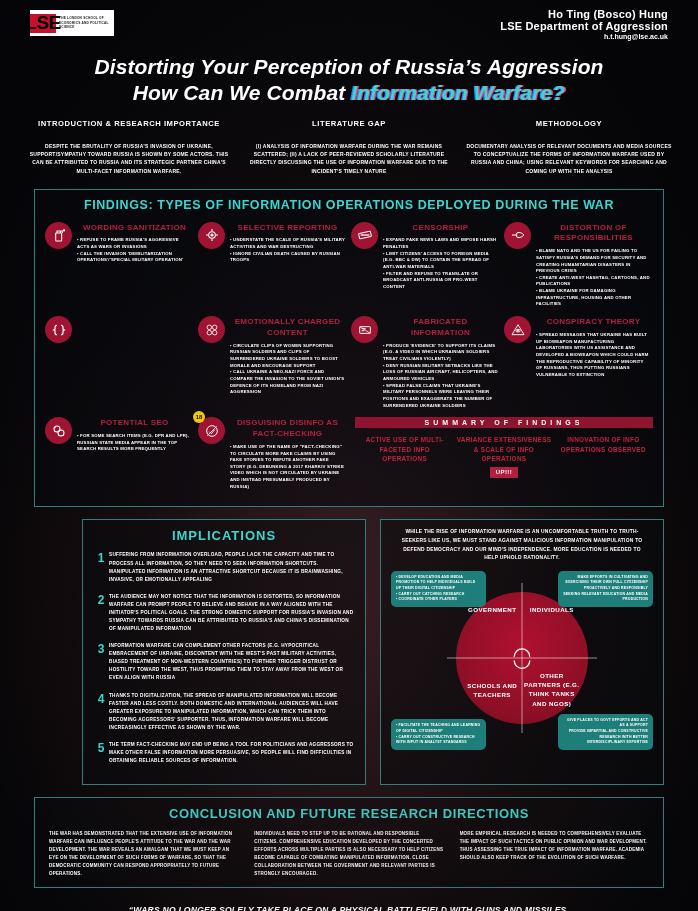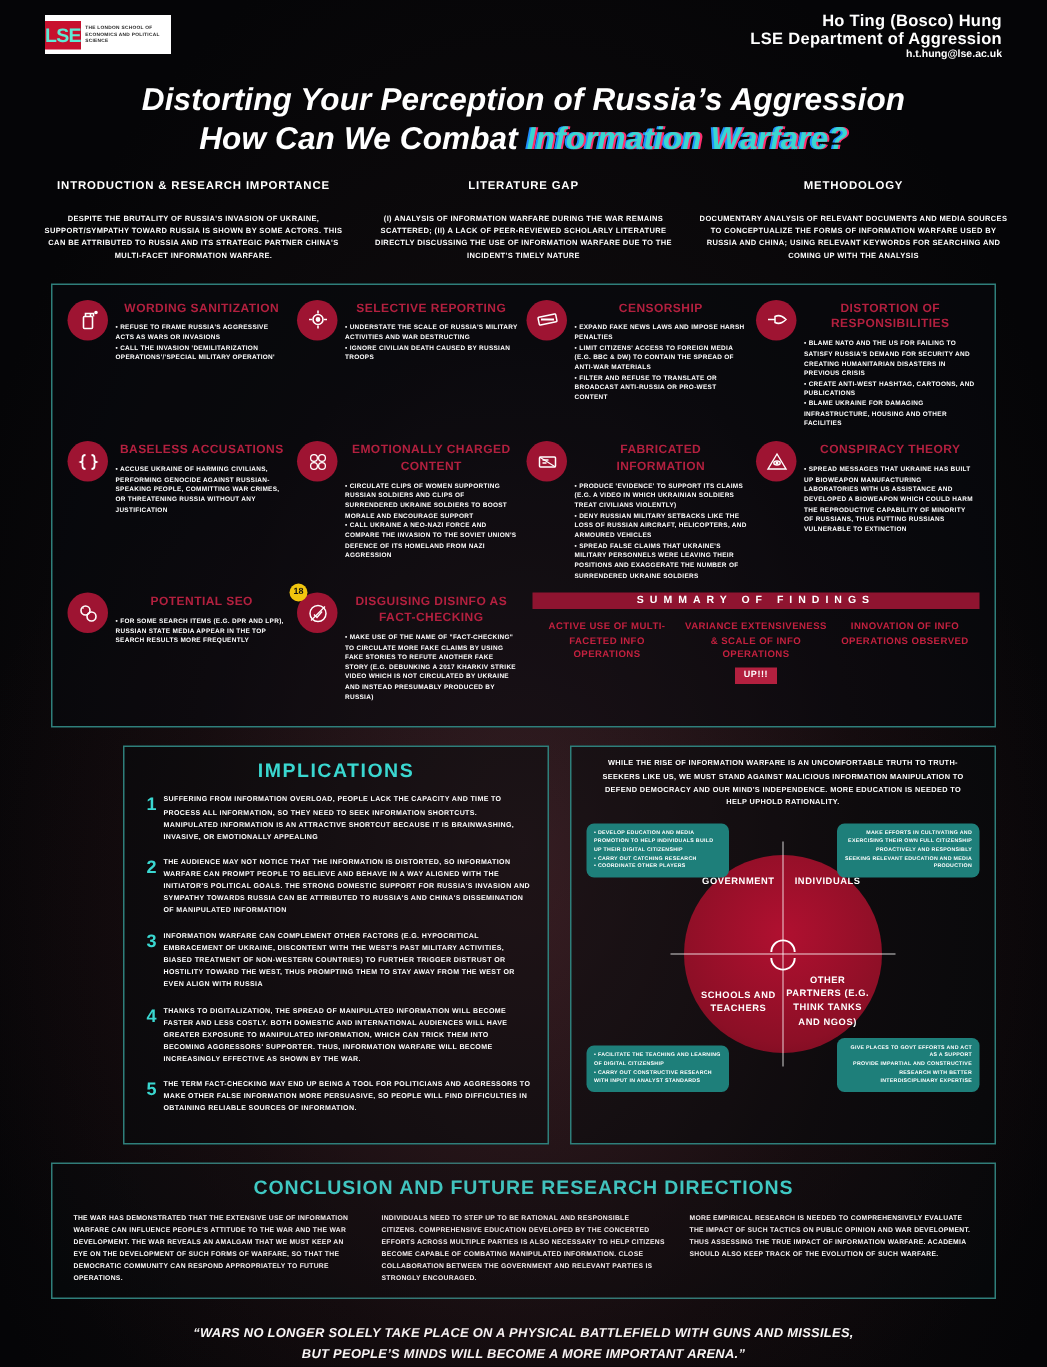--- a/index.html
+++ b/index.html
@@ -11,22 +11,22 @@
     overflow: hidden;
     position: relative;
   }
   .poster { position: relative; width: 698px; height: 911px; background:
     radial-gradient(ellipse at 50% 62%, #241a1e 0%, #0d0a0c 45%, #050507 80%); }
 
   
   .header { position: relative; height: 48px; padding: 8px 14px 0 14px; }
   .lse-logo { position: absolute; left: 30px; top: 10px; width: 84px; height: 26px;
     background: #ffffff; display: flex; align-items: center; }
-  .lse-mark { width: 26px; height: 19px; background: #c8102e; color: #5eead4;
-    font-weight: bold; font-size: 13px; display: flex; align-items: center;
+  .lse-mark { width: 26px; height: 19px; background: #c8102e; color: #000000;
+    font-weight: bold; font-size: 19px; display: flex; align-items: center;
     justify-content: center; letter-spacing: -0.5px; font-family: "Liberation Sans", sans-serif; }
   .lse-words { font-size: 3.2px; color: #222; line-height: 1.5; padding-left: 3px;
     letter-spacing: .2px; text-transform: uppercase; font-weight: bold; }
   .author-block { position: absolute; right: 30px; top: 8px; text-align: right; }
   .author-name { font-size: 11px; font-weight: bold; letter-spacing: .2px; }
   .author-dept { font-size: 11px; font-weight: bold; letter-spacing: .2px; }
   .author-mail { font-size: 7px; font-weight: bold; margin-top: 1px; }
 
   
   .title-wrap { text-align: center; margin-top: 6px; }
@@ -160,20 +160,21 @@
       <div class="intro-head">LITERATURE GAP</div>
       <div class="intro-body">(I) ANALYSIS OF INFORMATION WARFARE DURING THE WAR REMAINS SCATTERED; (II) A LACK OF PEER-REVIEWED SCHOLARLY LITERATURE DIRECTLY DISCUSSING THE USE OF INFORMATION WARFARE DUE TO THE INCIDENT'S TIMELY NATURE</div>
     </div>
     <div class="intro-col">
       <div class="intro-head">METHODOLOGY</div>
       <div class="intro-body">DOCUMENTARY ANALYSIS OF RELEVANT DOCUMENTS AND MEDIA SOURCES TO CONCEPTUALIZE THE FORMS OF INFORMATION WARFARE USED BY RUSSIA AND CHINA; USING RELEVANT KEYWORDS FOR SEARCHING AND COMING UP WITH THE ANALYSIS</div>
     </div>
   </div>
 
   <div class="findings">
+    <div class="findings-title">FINDINGS: TYPES OF INFORMATION OPERATIONS DEPLOYED DURING THE WAR</div>
     <div class="cards">
 
       <div class="card">
         <div class="card-icon">
           <svg viewBox="0 0 24 24" fill="none" stroke="#fff" stroke-width="1.6">
               <rect x="7" y="9" width="9" height="12" rx="1"></rect>
               <path d="M9 9V6h5v3M14 6h3v3"></path>
               <circle cx="19.5" cy="5" r="1" fill="#fff"></circle>
             </svg>
         </div>
@@ -234,26 +235,20 @@
             <li>BLAME UKRAINE FOR DAMAGING INFRASTRUCTURE, HOUSING AND OTHER FACILITIES</li>
           </ul>
         </div>
       </div>
 
       <div class="card">
         <div class="card-icon">
           <svg viewBox="0 0 24 24" fill="none" stroke="#fff" stroke-width="1.8">
               <path d="M9 5c-2 0-3 1-3 3v3l-2 1 2 1v3c0 2 1 3 3 3M15 5c2 0 3 1 3 3v3l2 1-2 1v3c0 2-1 3-3 3"></path>
             </svg>
-        </div>
-        <div class="card-body">
-          <div class="card-title">BASELESS ACCUSATIONS</div>
-          <ul class="card-bullets">
-            <li>ACCUSE UKRAINE OF HARMING CIVILIANS, PERFORMING GENOCIDE AGAINST RUSSIAN-SPEAKING PEOPLE, COMMITTING WAR CRIMES, OR THREATENING RUSSIA WITHOUT ANY JUSTIFICATION</li>
-          </ul>
         </div>
       </div>
 
       <div class="card">
         <div class="card-icon">
           <svg viewBox="0 0 24 24" fill="none" stroke="#fff" stroke-width="1.3">
               <circle cx="8" cy="8" r="3.4"></circle>
               <circle cx="16" cy="8" r="3.4"></circle>
               <circle cx="8" cy="16" r="3.4"></circle>
               <circle cx="16" cy="16" r="3.4"></circle>

